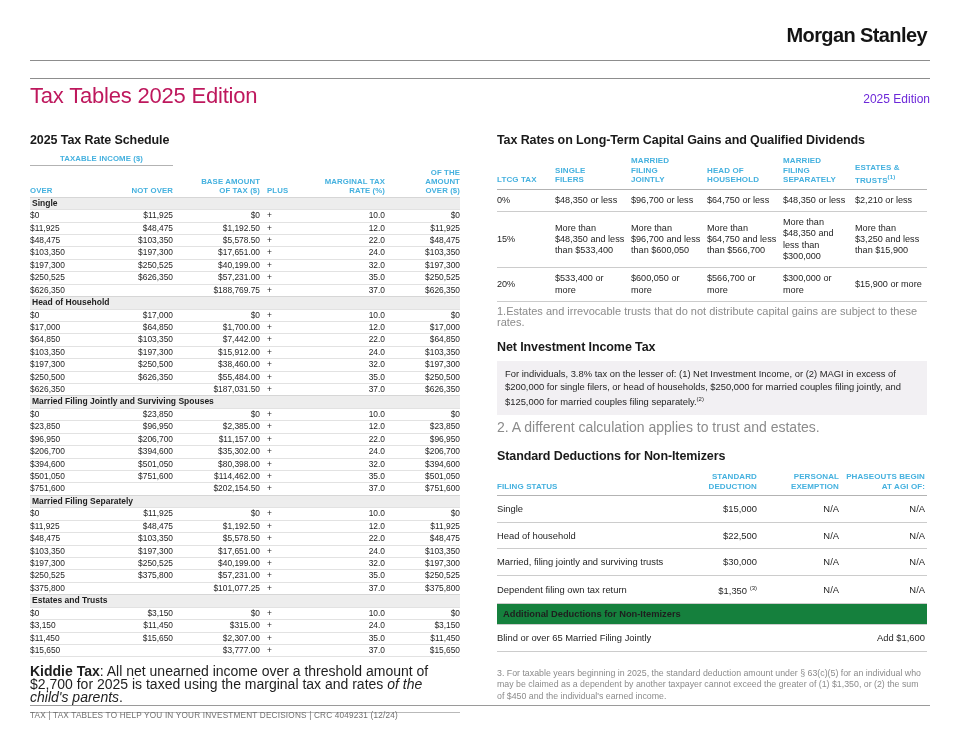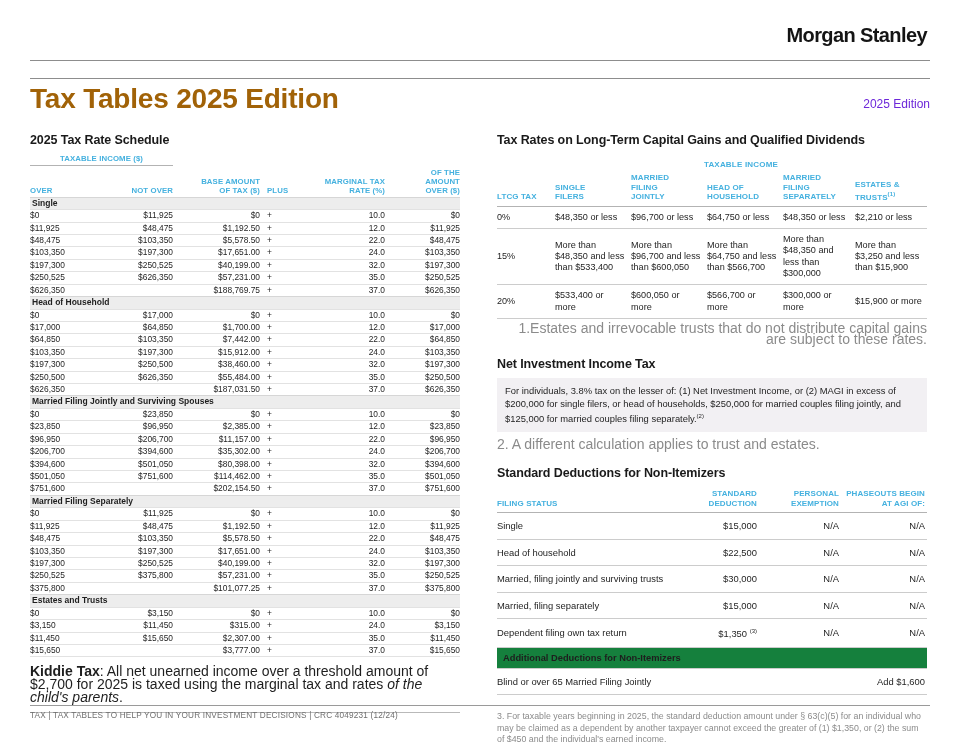--- a/index.html
+++ b/index.html
@@ -7,21 +7,21 @@
   body {
     width:960px; height:742px; background:#ffffff; position:relative; overflow:hidden;
     font-family:"Liberation Sans", sans-serif; color:#1e1e1e;
     -webkit-font-smoothing:antialiased;
   }
   .logo { position:absolute; top:24px; right:33px; font-size:20px; font-weight:600; letter-spacing:-0.6px; color:#141414; }
   .hrule { position:absolute; left:30px; right:30px; border-top:1px solid #8d8d8d; height:0; }
   .rule1 { top:60px; }
   .rule2 { top:78px; }
   .titlebar { position:absolute; top:83px; left:30px; right:30px; display:flex; justify-content:space-between; align-items:baseline; }
-  .page-title { font-size:28px; font-weight:bold; color:#a16207; letter-spacing:-0.2px; }
+  .page-title { font-size:22px; font-weight:normal; color:#be185d; letter-spacing:-0.2px; }
   .edition { font-size:12px; font-weight:normal; color:#6d28d9; }
 
   .cols { position:absolute; top:133px; left:30px; display:flex; gap:37px; }
   .left-col { width:430px; }
   .right-col { width:430px; }
   .h2 { font-size:12.5px; font-weight:bold; color:#1a1a1a; margin:0 0 7px 0; letter-spacing:-0.1px; }
 
   table { border-collapse:collapse; table-layout:fixed; width:430px; }
   td { overflow:hidden; }
 
@@ -37,21 +37,21 @@
 
   .kiddie { margin-top:3px; padding:5px 0 8px 0; border-bottom:1px solid #b9b9b9; font-size:14px; line-height:13px; color:#1e1e1e; width:430px; }
 
   
   .ltcg .ti-cell { text-align:center; font-size:8px; font-weight:bold; color:#45b1df; padding:6px 0 2px 0; letter-spacing:0.2px; }
   .ltcg .heads td { font-size:8px; font-weight:bold; color:#45b1df; vertical-align:bottom; padding:2px 4px 4px 0; line-height:9.6px; border-bottom:1px solid #b3b3b3; letter-spacing:0.1px; }
   .ltcg td.data { font-size:9.1px; line-height:11.3px; padding:5px 5px 5px 0; border-bottom:1px solid #cccccc; vertical-align:middle; }
   .w40 { display:inline-block; max-width:42px; }
   .w58 { display:inline-block; max-width:60px; }
 
-  .fn { color:#8b8b8b; font-size:14px; line-height:11px; margin:4px 0 0 0;text-align:right; }
+  .fn { color:#8b8b8b; font-size:11px; line-height:11px; margin:4px 0 0 0; }
   .mt { margin-top:12px; }
   sup.mk { font-size:6px; color:inherit; }
 
   .niit-box { background:#f2f0f3; padding:6px 8px 7px 8px; font-size:9.4px; line-height:13px; width:430px; }
   .fn2 { color:#8b8b8b; font-size:14px; margin:4px 0 14px 0; }
 
   
   .ded .heads td { font-size:8px; font-weight:bold; color:#45b1df; vertical-align:bottom; padding:2px 0 4px 0; line-height:9.6px; border-bottom:1px solid #b3b3b3; letter-spacing:0.1px; }
   .ded td.data { font-size:9.4px; line-height:11.5px; padding:7px 0; border-bottom:1px solid #cccccc; vertical-align:middle; }
   .ded .band-cell { background:#15803d; font-size:9.3px; font-weight:bold; padding:5px 6px; border-bottom:1px solid #cccccc; }
@@ -390,24 +390,20 @@
     <table class="ltcg">
       <colgroup>
         <col style="width:58px">
           <col style="width:76px">
           <col style="width:76px">
         <col style="width:76px">
           <col style="width:72px">
           <col style="width:72px">
       </colgroup>
       <tbody>
-          <tr>
-        <td></td>
-        <td colspan="5" class="ti-cell">TAXABLE INCOME</td>
-      </tr>
       <tr class="heads">
         <td>LTCG TAX</td>
         <td><span class="w40">SINGLE FILERS</span></td>
         <td><span class="w58">MARRIED FILING JOINTLY</span></td>
         <td><span class="w58">HEAD OF HOUSEHOLD</span></td>
         <td><span class="w58" style="max-width:58px">MARRIED FILING SEPARATELY</span></td>
         <td><span class="w58"><span>ESTATES &amp; TRUSTS</span><sup class="mk">(1)</sup></span></td>
       </tr>
       </tbody>
         <tbody id="ltcg-tbody">
@@ -475,26 +471,20 @@
             <td class="data ar">N/A</td>
             <td class="data ar pr4">N/A</td>
           </tr>
           <tr>
             <td class="data al">Married, filing jointly and surviving trusts</td>
             <td class="data ar"><span>$30,000</span></td>
             <td class="data ar">N/A</td>
             <td class="data ar pr4">N/A</td>
           </tr>
           <tr>
-            <td class="data al">Married, filing separately</td>
-            <td class="data ar"><span>$15,000</span></td>
-            <td class="data ar">N/A</td>
-            <td class="data ar pr4">N/A</td>
-          </tr>
-          <tr>
             <td class="data al">Dependent filing own tax return</td>
             <td class="data ar"><span>$1,350</span> <sup class="mk">(3)</sup></td>
             <td class="data ar">N/A</td>
             <td class="data ar pr4">N/A</td>
           </tr>
         </tbody>
       <tbody id="add-tbody">
         <tr>
           <td colspan="4" class="band-cell">Additional Deductions for Non-Itemizers</td>
         </tr>

